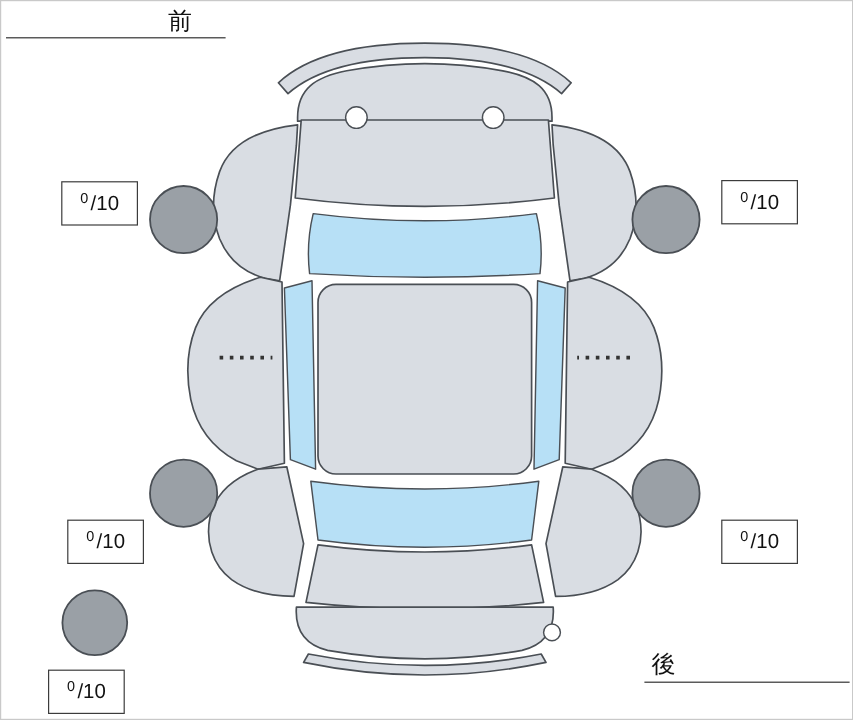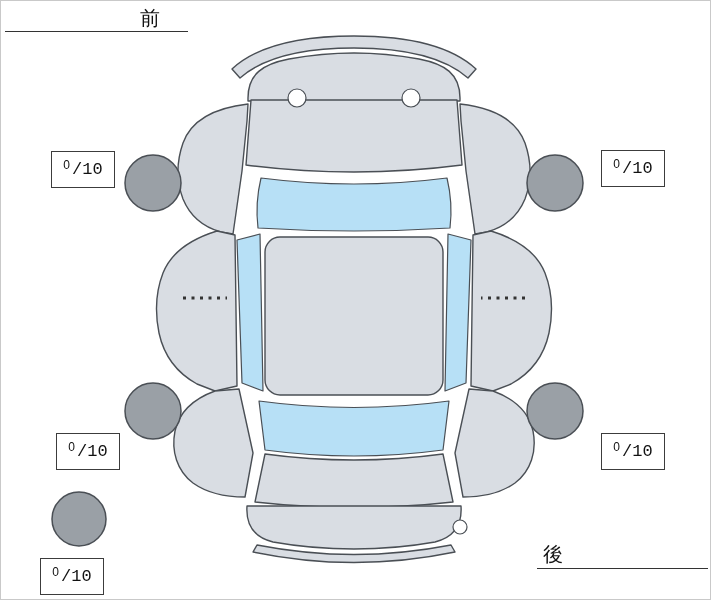--- a/index.html
+++ b/index.html
@@ -35,21 +35,20 @@
     align-items:center;
     justify-content:center;
   }
   .score-num{
     font-size:12px;
     transform:translateY(-5px);
     margin-right:2px;
   }
   .score-den{
     font-size:17px;
-    font-family:Liberation Mono, monospace;
   }
   .car-panel{fill:var(--body,#d9dde3);stroke:var(--outline,#4a4f55);stroke-width:1.4;stroke-linejoin:round;}
   .car-glass{fill:var(--glass,#b7e0f6);stroke:var(--outline,#4a4f55);stroke-width:1.2;stroke-linejoin:round;}
   .car-tire{fill:var(--tire,#9aa0a6);stroke:var(--outline,#4a4f55);stroke-width:1.5;}
   .car-white{fill:#ffffff;stroke:var(--outline,#4a4f55);stroke-width:1.2;}
   .car-seam{stroke:var(--line,#333);stroke-width:3;stroke-dasharray:3 5.5;fill:none;}
 </style>
 </head>
 <body>
 

